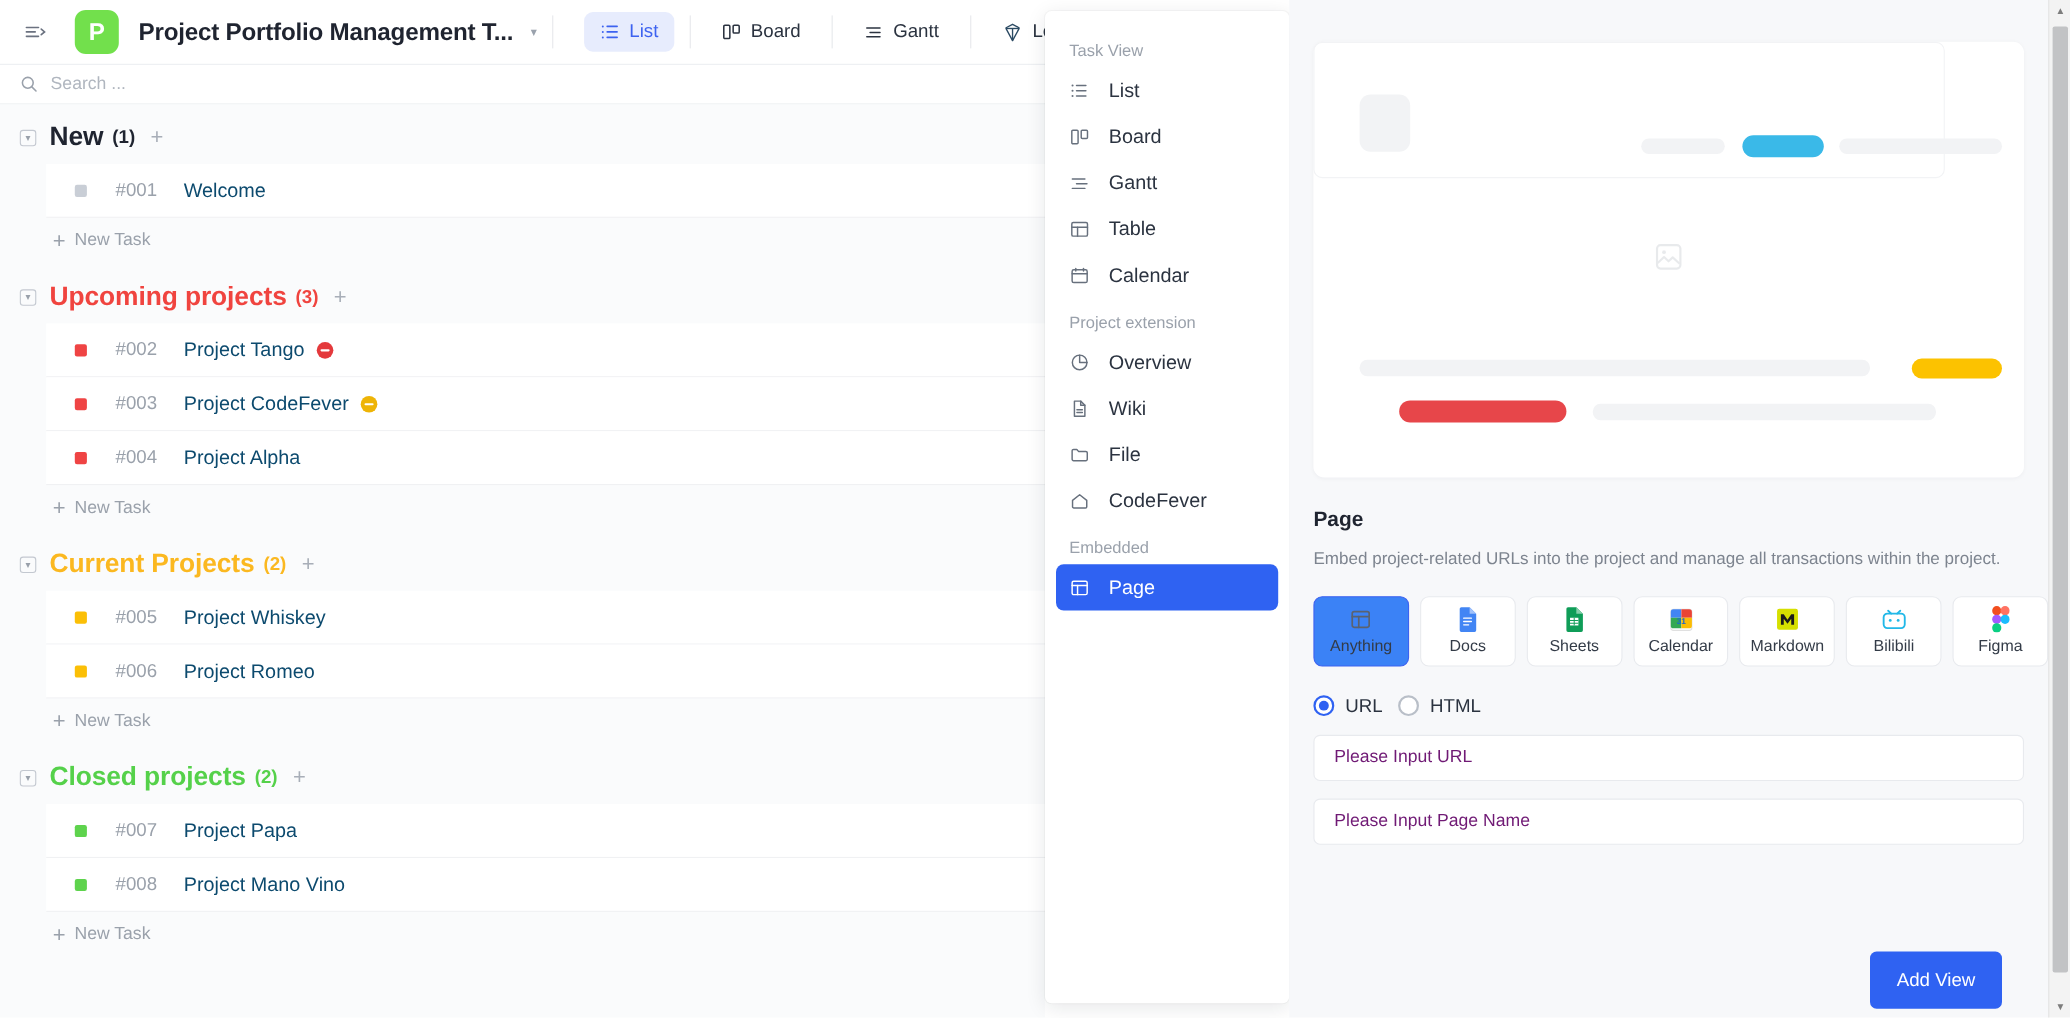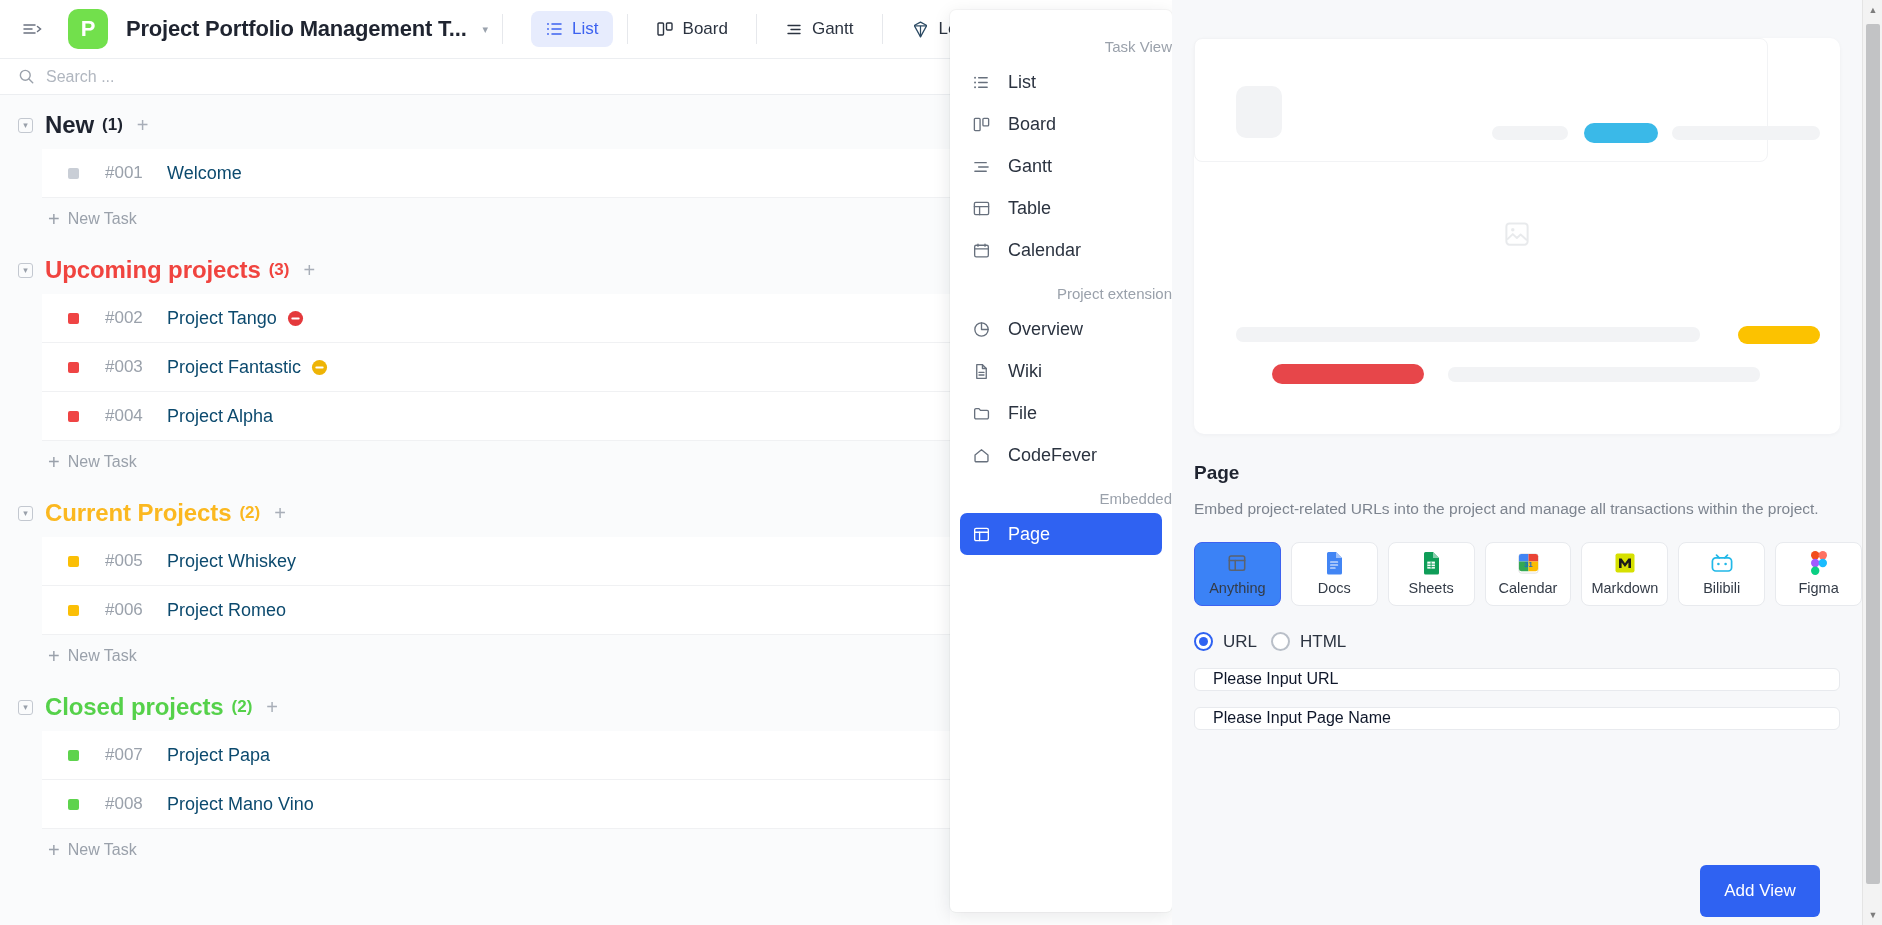--- a/index.html
+++ b/index.html
@@ -67,21 +67,20 @@
   .newtask { display: flex; align-items: center; gap: 8px; height: 42px;
     margin-left: 42px; padding-left: 6px; color: #9aa1ab; font-size: 16px; }
   .newtask .pl { font-size: 20px; font-weight: 300; }
 
   
   .dropdown {
     position: absolute; left: 950px; top: 10px; width: 222px; height: 902px;
     background: #fff; border-radius: 6px;
     box-shadow: 0 4px 18px rgba(20,25,40,0.10), 0 0 0 1px rgba(20,25,40,0.03);
     padding-top: 28px;
-    text-align: right;
   }
   .dd-section { font-size: 15px; color: #9aa1ab; padding: 0 0 0 22px; margin-bottom: 6px; }
   .dd-section.sp { margin-top: 14px; }
   .dd-item {
     display: flex; align-items: center; gap: 17px; height: 42px;
     margin: 0 10px; padding-left: 12px; border-radius: 7px;
     font-size: 18px; color: #2b3340;
   }
   .dd-item .ic { color: #67707d; display:flex; align-items:center; }
   .dd-item.active { background: #2f62f2; color: #fff; }
@@ -122,23 +121,23 @@
   .tile .gl { height: 24px; display:flex; align-items:center; }
 
   .radios { display: flex; align-items: center; gap: 14px; margin: 26px 0 0 22px; }
   .radio { display: flex; align-items: center; gap: 10px; font-size: 17px; color: #2b3340; }
   .rbt { width: 19px; height: 19px; border-radius: 50%; border: 2px solid #b9bfc8; background:#fff;
     display:flex; align-items:center; justify-content:center; }
   .rbt.on { border-color: #2f62f2; }
   .rbt.on::after { content:''; width: 9px; height: 9px; border-radius:50%; background:#2f62f2; }
 
   .field {
-    margin: 16px 22px 0 22px; height: 23px; background: #fff;
+    margin: 16px 22px 0 22px; height: 42px; background: #fff;
     border: 1px solid #e8eaee; border-radius: 6px; display: flex; align-items: center;
-    padding-left: 18px; font-size: 16px; color: #0f172a;
+    padding-left: 18px; font-size: 16px; color: #701a75;
   }
   .addbtn {
     position: absolute; right: 42px; bottom: 8px; width: 120px; height: 52px;
     background: #2f62f2; color: #fff; border-radius: 6px; font-size: 17px;
     display: flex; align-items: center; justify-content: center; font-weight: 500;
   }
 
   
   .scrollbar { position: absolute; right: 0; top: 0; width: 20px; height: 925px;
     background: #f3f3f3; border-left: 1px solid #e4e4e4; }
@@ -255,21 +254,21 @@
         <span class="task-badge">
           <svg width="17" height="17" viewBox="0 0 18 18">
             <circle cx="9" cy="9" r="8" fill="#e4393c"></circle>
             <rect x="4.6" y="8" width="8.8" height="2" rx="1" fill="#fff"></rect>
           </svg>
         </span>
       </div>
       <div class="task-row">
         <span class="sq" style="background:#ef4444"></span>
         <span class="task-id">#003</span>
-        <span class="task-name">Project Fantastic</span>
+        <span class="task-name">Project CodeFever</span>
         <span class="task-badge">
           <svg width="17" height="17" viewBox="0 0 18 18">
             <circle cx="9" cy="9" r="8" fill="#eeb406"></circle>
             <rect x="4.6" y="8" width="8.8" height="2" rx="1" fill="#fff"></rect>
           </svg>
         </span>
       </div>
       <div class="task-row">
         <span class="sq" style="background:#ef4444"></span>
         <span class="task-id">#004</span>

